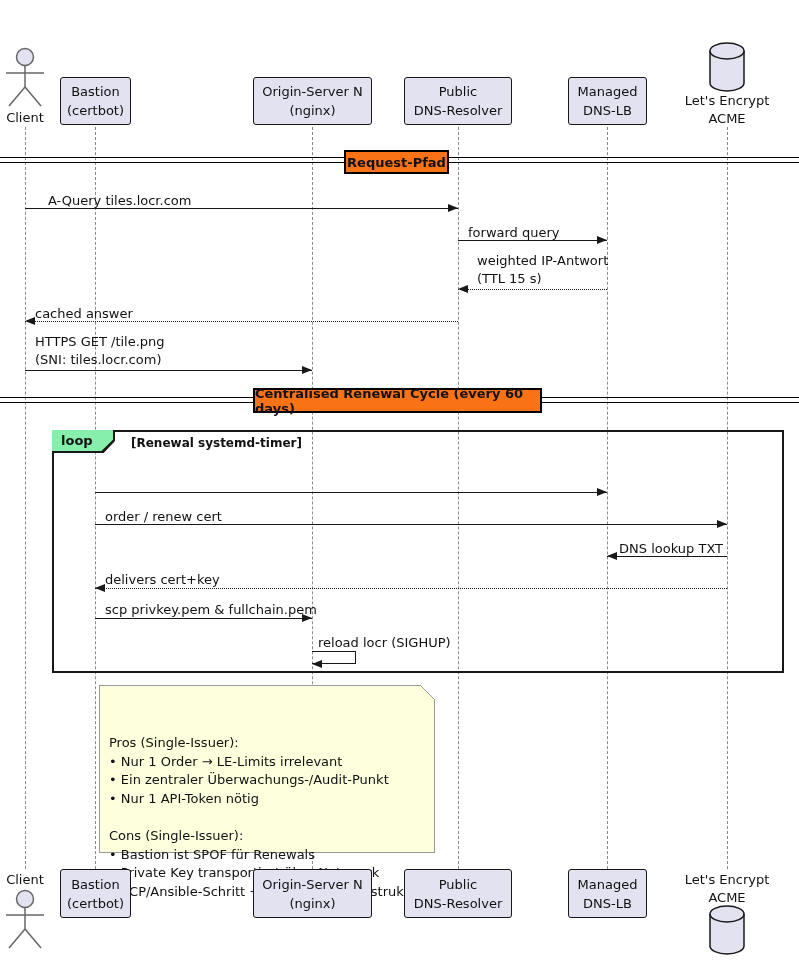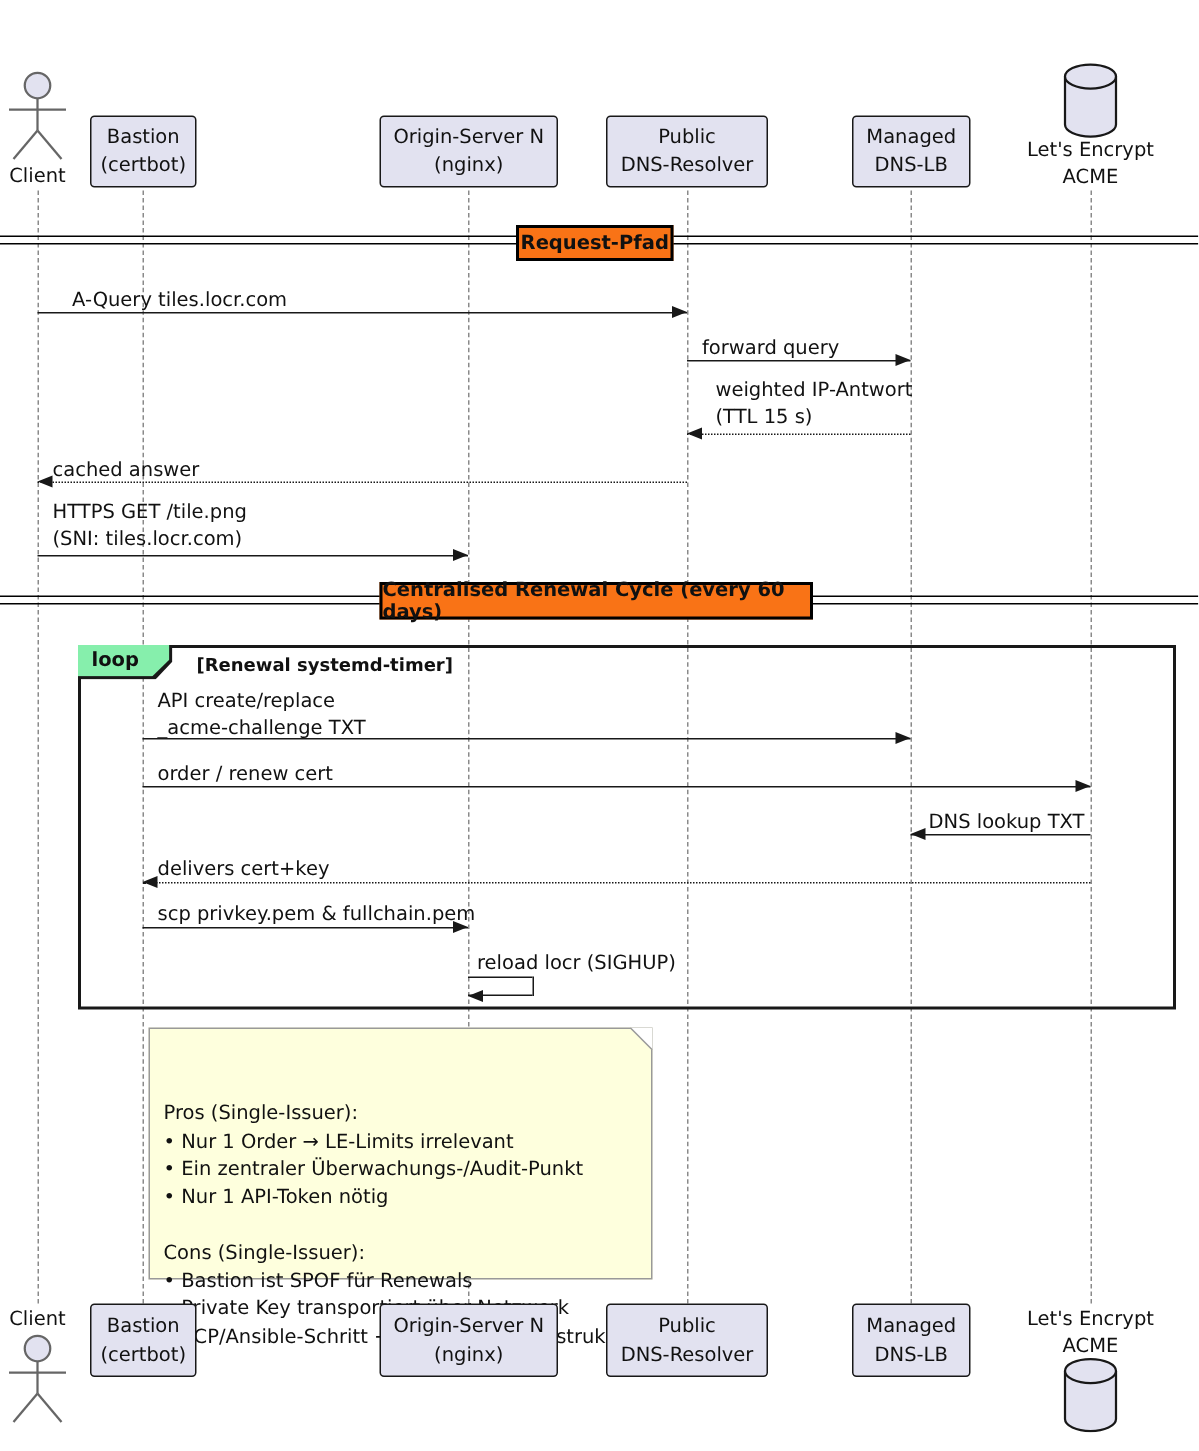--- a/index.html
+++ b/index.html
@@ -93,22 +93,20 @@
     <div class="hd hd-l"></div>
   </div>
 
   <div class="abs mlabel" style="left:35px;top:333px;">HTTPS GET /tile.png
 (SNI: tiles.locr.com)</div>
   <div class="abs arrow" style="left:25px;top:370px;width:287px;">
     <div class="ln"></div>
     <div class="hd hd-r"></div>
   </div>
 
-  <div class="abs mlabel" style="left:105px;top:459px;">API create/replace
-_acme-challenge TXT</div>
   <div class="abs arrow" style="left:95px;top:492px;width:512px;">
     <div class="ln"></div>
     <div class="hd hd-r"></div>
   </div>
 
   <div class="abs mlabel" style="left:105px;top:508px;">order / renew cert</div>
   <div class="abs arrow" style="left:95px;top:524px;width:632px;">
     <div class="ln"></div>
     <div class="hd hd-r"></div>
   </div>

